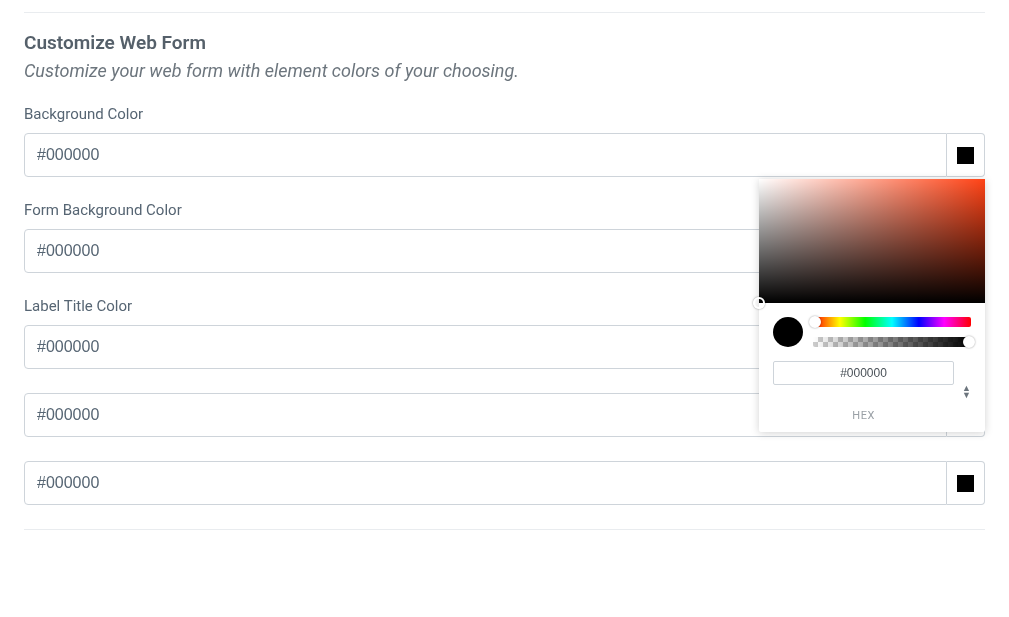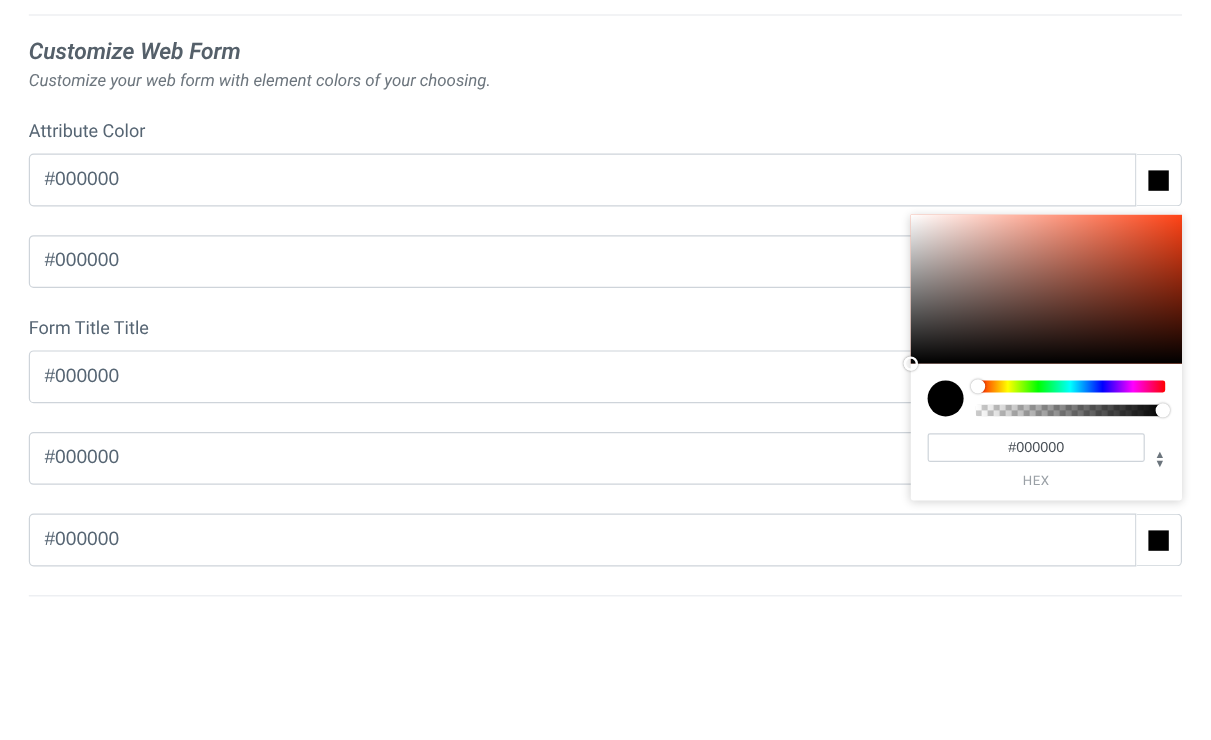--- a/index.html
+++ b/index.html
@@ -14,26 +14,25 @@
       border-top: 1px solid #e9ecef;
       padding-top: 0;
       position: relative;
     }
     .section-title {
       font-size: 19px;
       font-weight: 600;
       color: #55606a;
       margin-top: 18px;
       margin-bottom: 6px;
-      font-style: italic;
     }
     .section-desc {
       font-style: italic;
       color: #6c757d;
-      font-size: 14px;
+      font-size: 18px;
       margin-bottom: 24px;
     }
     .field-group {
       margin-bottom: 24px;
     }
     .field-label {
       font-size: 15px;
       color: #566573;
       margin-bottom: 10px;
       display: block;
@@ -167,21 +166,21 @@
       padding: 4px 6px;
       font-size: 12px;
       text-align: center;
       color: #495057;
       outline: none;
     }
     .hex-label {
       font-size: 11px;
       color: #9aa0a6;
       letter-spacing: 0.5px;
-      margin-top: 9px;
+      margin-top: 24px;
     }
     .mode-toggle {
       display: flex;
       flex-direction: column;
       gap: 0;
       color: #6c757d;
       font-size: 9px;
       line-height: 7px;
       cursor: pointer;
       user-select: none;
@@ -190,37 +189,38 @@
   </style>
 </head>
 <body>
 
 <div class="container">
 
   <h3 class="section-title">Customize Web Form</h3>
   <p class="section-desc">Customize your web form with element colors of your choosing.</p>
 
   <div class="field-group">
-    <label class="field-label">Attribute Color</label>
+    <label class="field-label">Background Color</label>
     <div class="input-row">
       <input class="text-input" value="#000000" style="">
       <div class="swatch-box">
         <div class="swatch"></div>
       </div>
     </div>
   </div>
 
   <div class="field-group">
+    <label class="field-label">Form Background Color</label>
     <div class="input-row">
       <input class="text-input" style="border-radius: 4px;" value="#000000">
     </div>
   </div>
 
   <div class="field-group">
-    <label class="field-label">Form Title Title</label>
+    <label class="field-label">Label Title Color</label>
     <div class="input-row">
       <input class="text-input" style="border-radius: 4px;" value="#000000">
     </div>
   </div>
 
   <div class="field-group">
     <div class="input-row">
       <input class="text-input" value="#000000" style="">
       <div class="swatch-box">
         <div class="swatch"></div>

